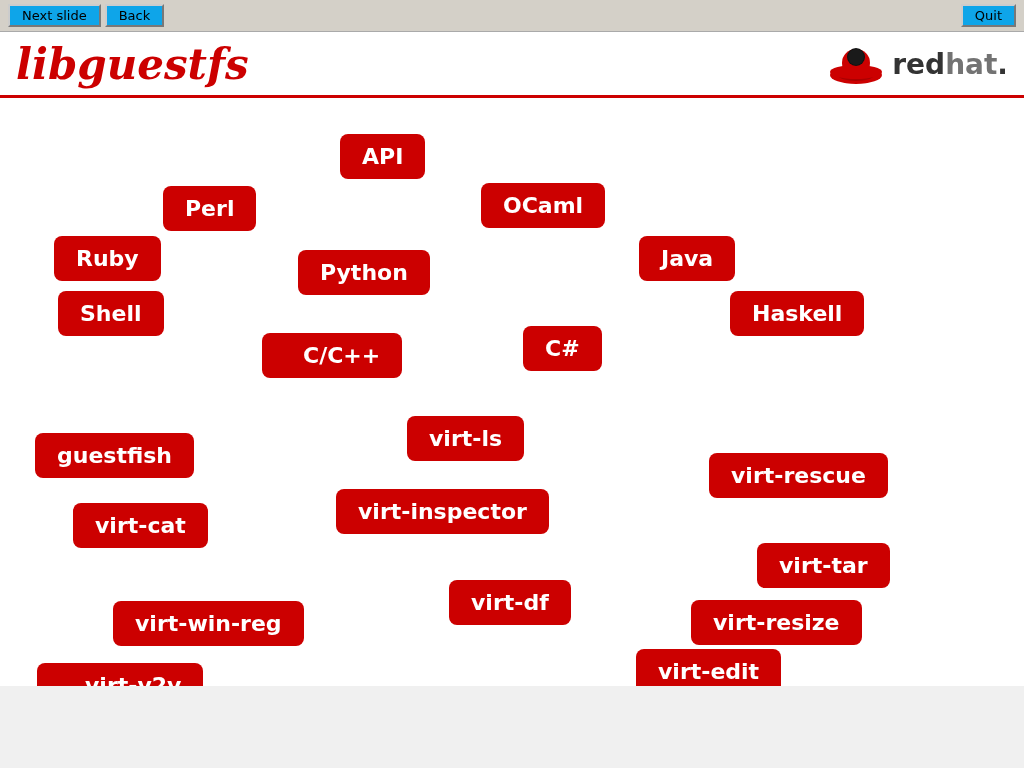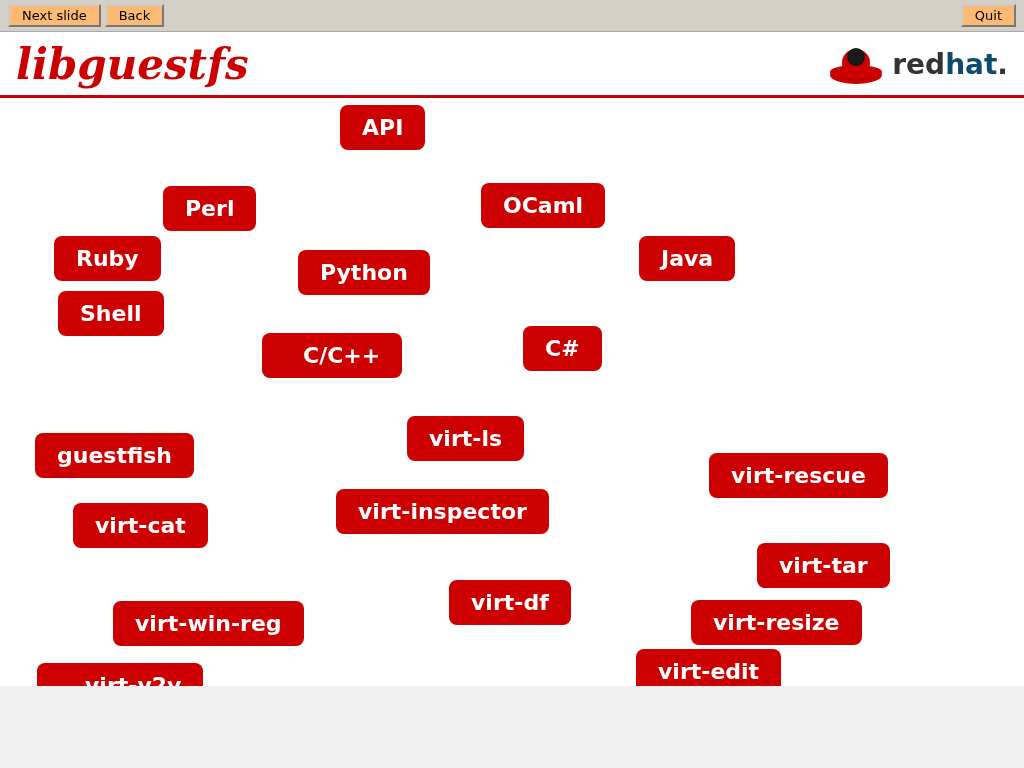--- a/index.html
+++ b/index.html
@@ -14,21 +14,21 @@
     .toolbar {
       display: flex;
       align-items: center;
       background: #d4d0c8;
       padding: 4px 8px;
       border-bottom: 1px solid #aaa;
       height: 32px;
       gap: 4px;
     }
     .toolbar button {
-      background: #fdba74;
+      background: #0ea5e9;
       border: 2px outset #ccc;
       padding: 2px 12px;
       font-size: 13px;
       cursor: pointer;
       font-family: inherit;
     }
     .quit-btn {
       margin-left: auto;
     }
     .main-content {
@@ -98,33 +98,34 @@
         <ellipse cx="28" cy="32" rx="18" ry="6" fill="#aa0000"></ellipse>
 
         <ellipse cx="28" cy="20" rx="14" ry="14" fill="#cc0000"></ellipse>
         <ellipse cx="28" cy="18" rx="12" ry="11" fill="#cc0000"></ellipse>
 
         <ellipse cx="28" cy="29" rx="26" ry="7" fill="#cc0000"></ellipse>
 
         <circle cx="28" cy="14" r="9" fill="#111"></circle>
         <ellipse cx="28" cy="14" rx="8" ry="8" fill="#1a1a1a"></ellipse>
       </svg>
-      <div style="font-size:28px;font-weight:bold;color:#333;font-family:'DejaVu Sans',Arial,sans-serif;">red<span style="color:#0c4a6e;">hat</span>.</div>
+      <div style="font-size:28px;font-weight:bold;color:#333;font-family:'DejaVu Sans',Arial,sans-serif;">red<span style="color:#737373;">hat</span>.</div>
     </div>
   </div>
 
   <div class="slide-area" id="slide-area">
 
-  <div class="badge" style="left: 340px; top: 7px;">API</div>
+  <div class="badge" style="left: 340px; top: 36px;">API</div>
       <div class="badge" style="left: 163px; top: 88px;">Perl</div>
       <div class="badge" style="left: 481px; top: 85px;">OCaml</div>
       <div class="badge" style="left: 54px; top: 138px;">Ruby</div>
       <div class="badge" style="left: 298px; top: 152px;">Python</div>
       <div class="badge" style="left: 639px; top: 138px;">Java</div>
       <div class="badge" style="left: 58px; top: 193px;">Shell</div>
+      <div class="badge" style="left: 730px; top: 193px;">Haskell</div>
       <div class="badge" style="left: 262px; top: 235px; padding-left: 41px;">C/C++</div>
       <div class="badge" style="left: 523px; top: 228px;">C#</div>
       <div class="badge" style="left: 35px; top: 335px;">guestfish</div>
       <div class="badge" style="left: 407px; top: 318px;">virt-ls</div>
       <div class="badge" style="left: 709px; top: 355px;">virt-rescue</div>
       <div class="badge" style="left: 336px; top: 391px;">virt-inspector</div>
       <div class="badge" style="left: 73px; top: 405px;">virt-cat</div>
       <div class="badge" style="left: 757px; top: 445px;">virt-tar</div>
       <div class="badge" style="left: 449px; top: 482px;">virt-df</div>
       <div class="badge" style="left: 691px; top: 502px;">virt-resize</div>

